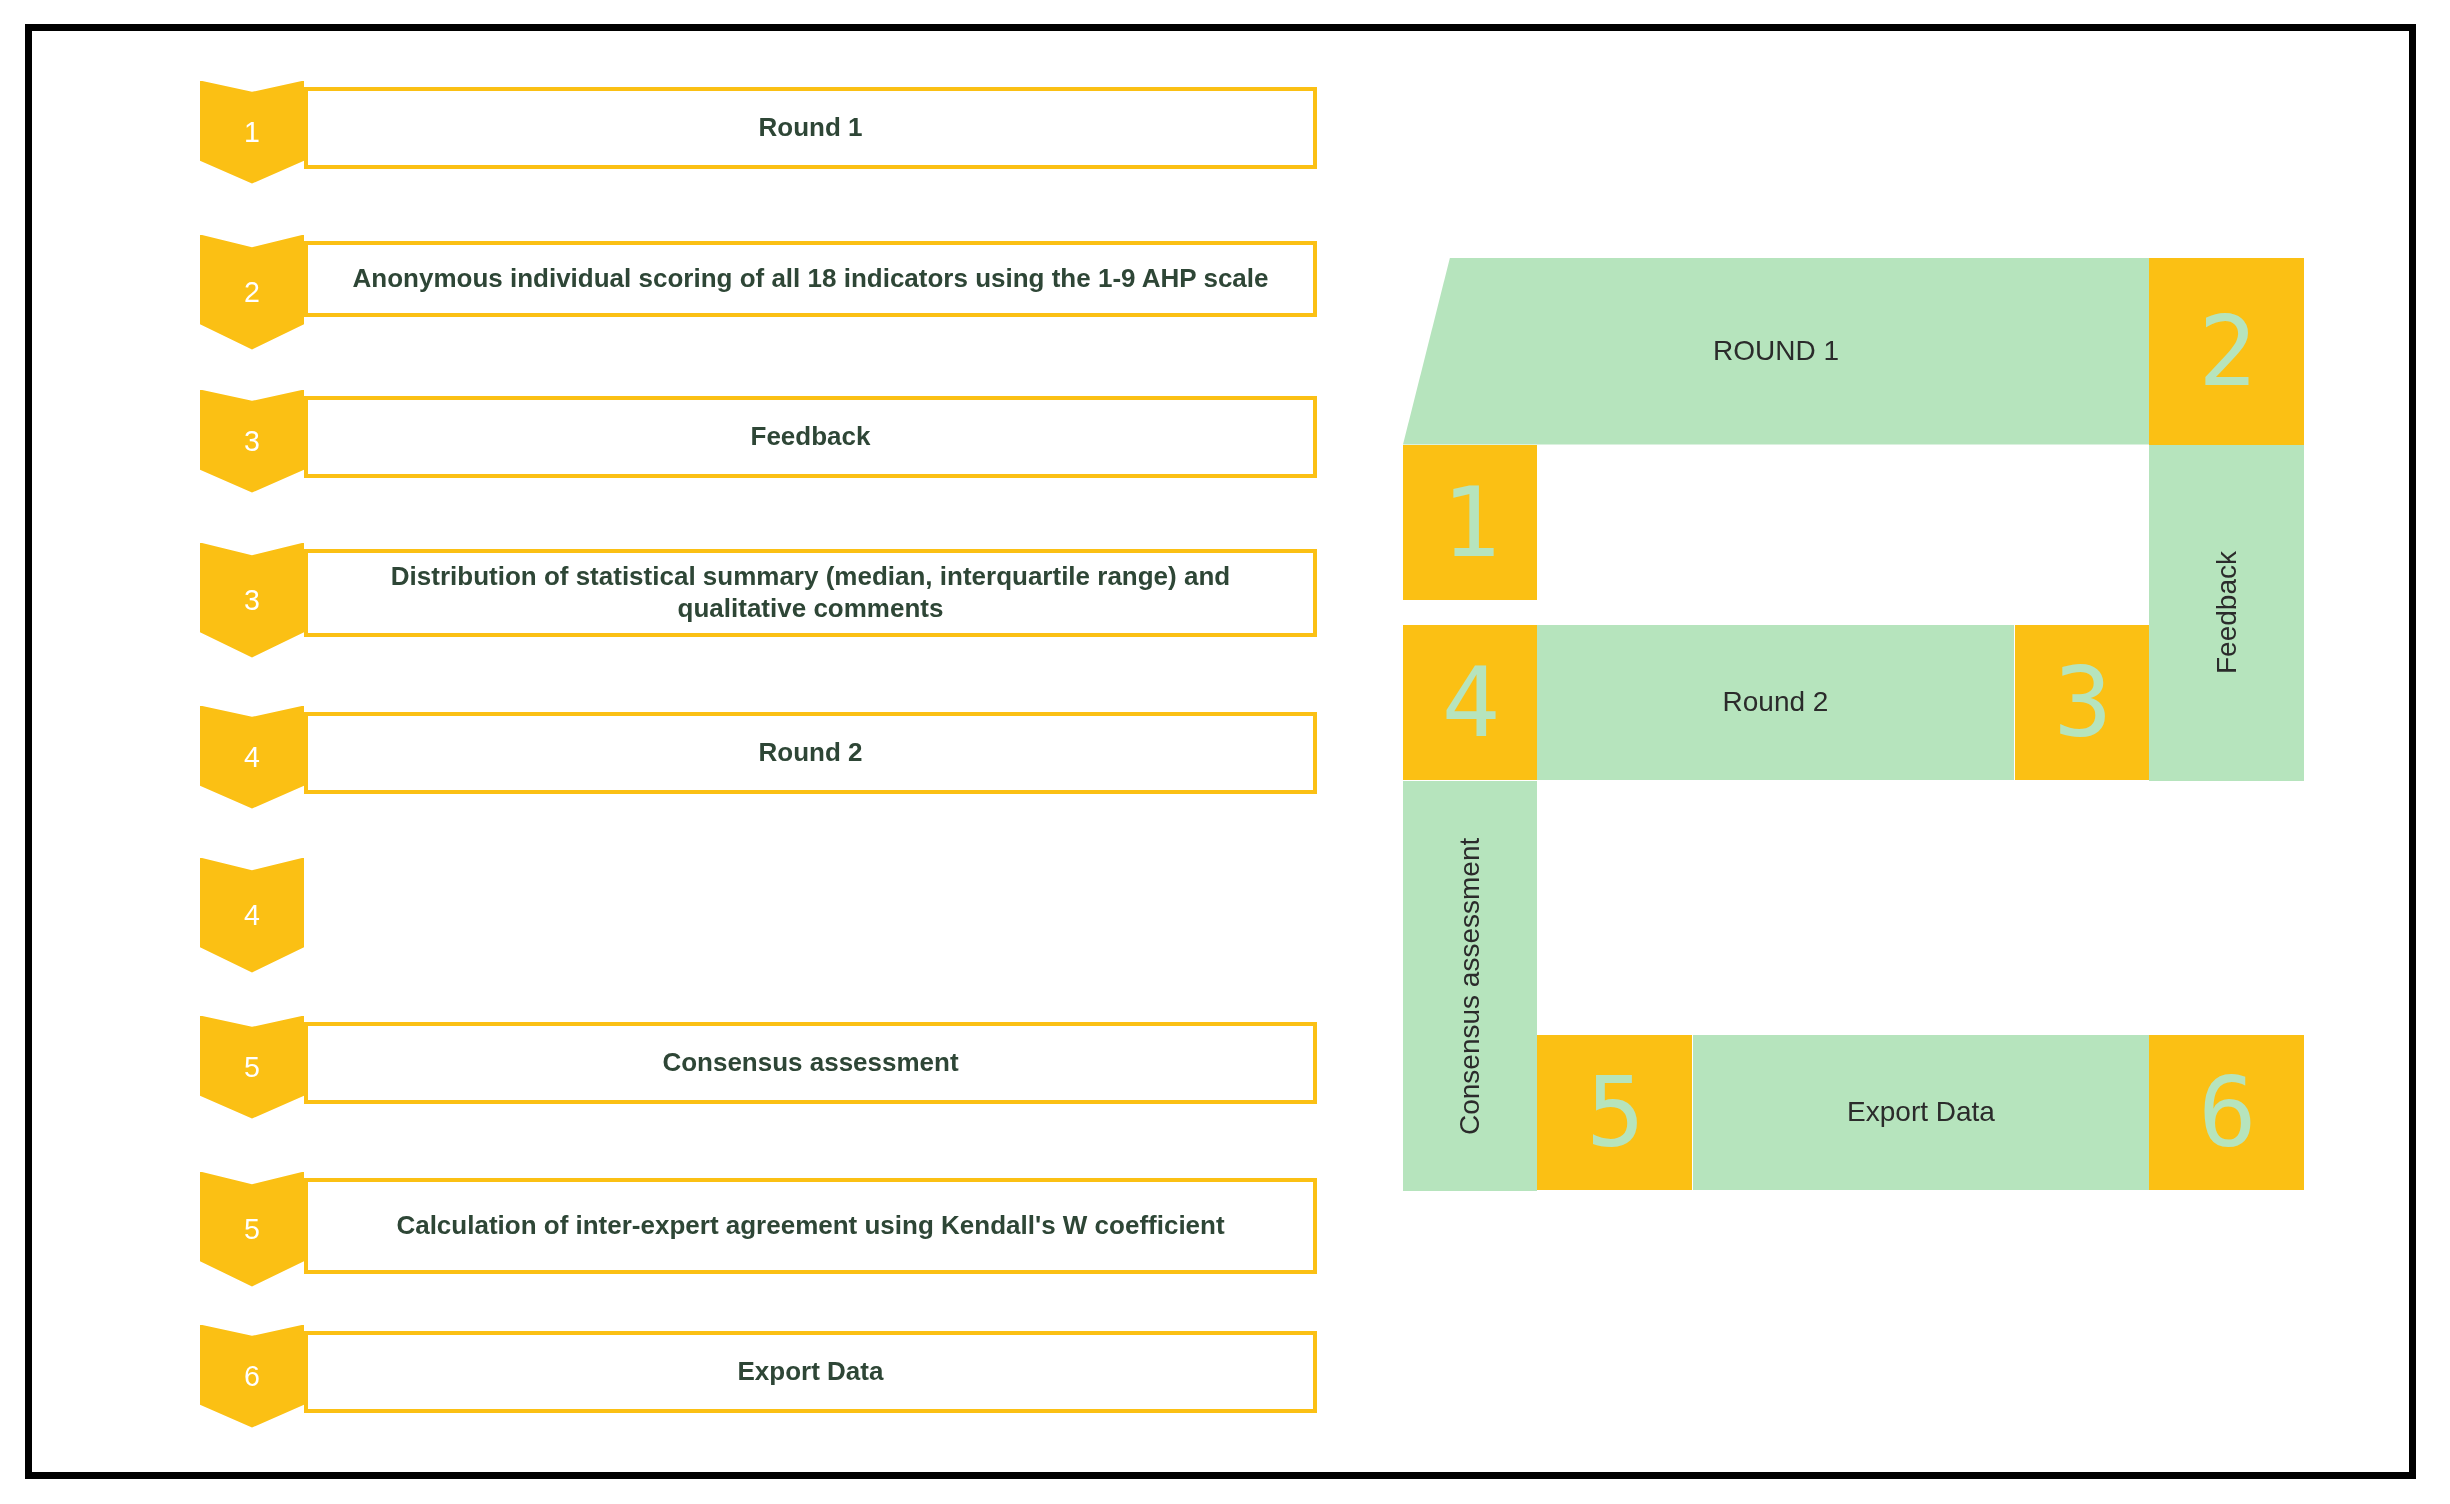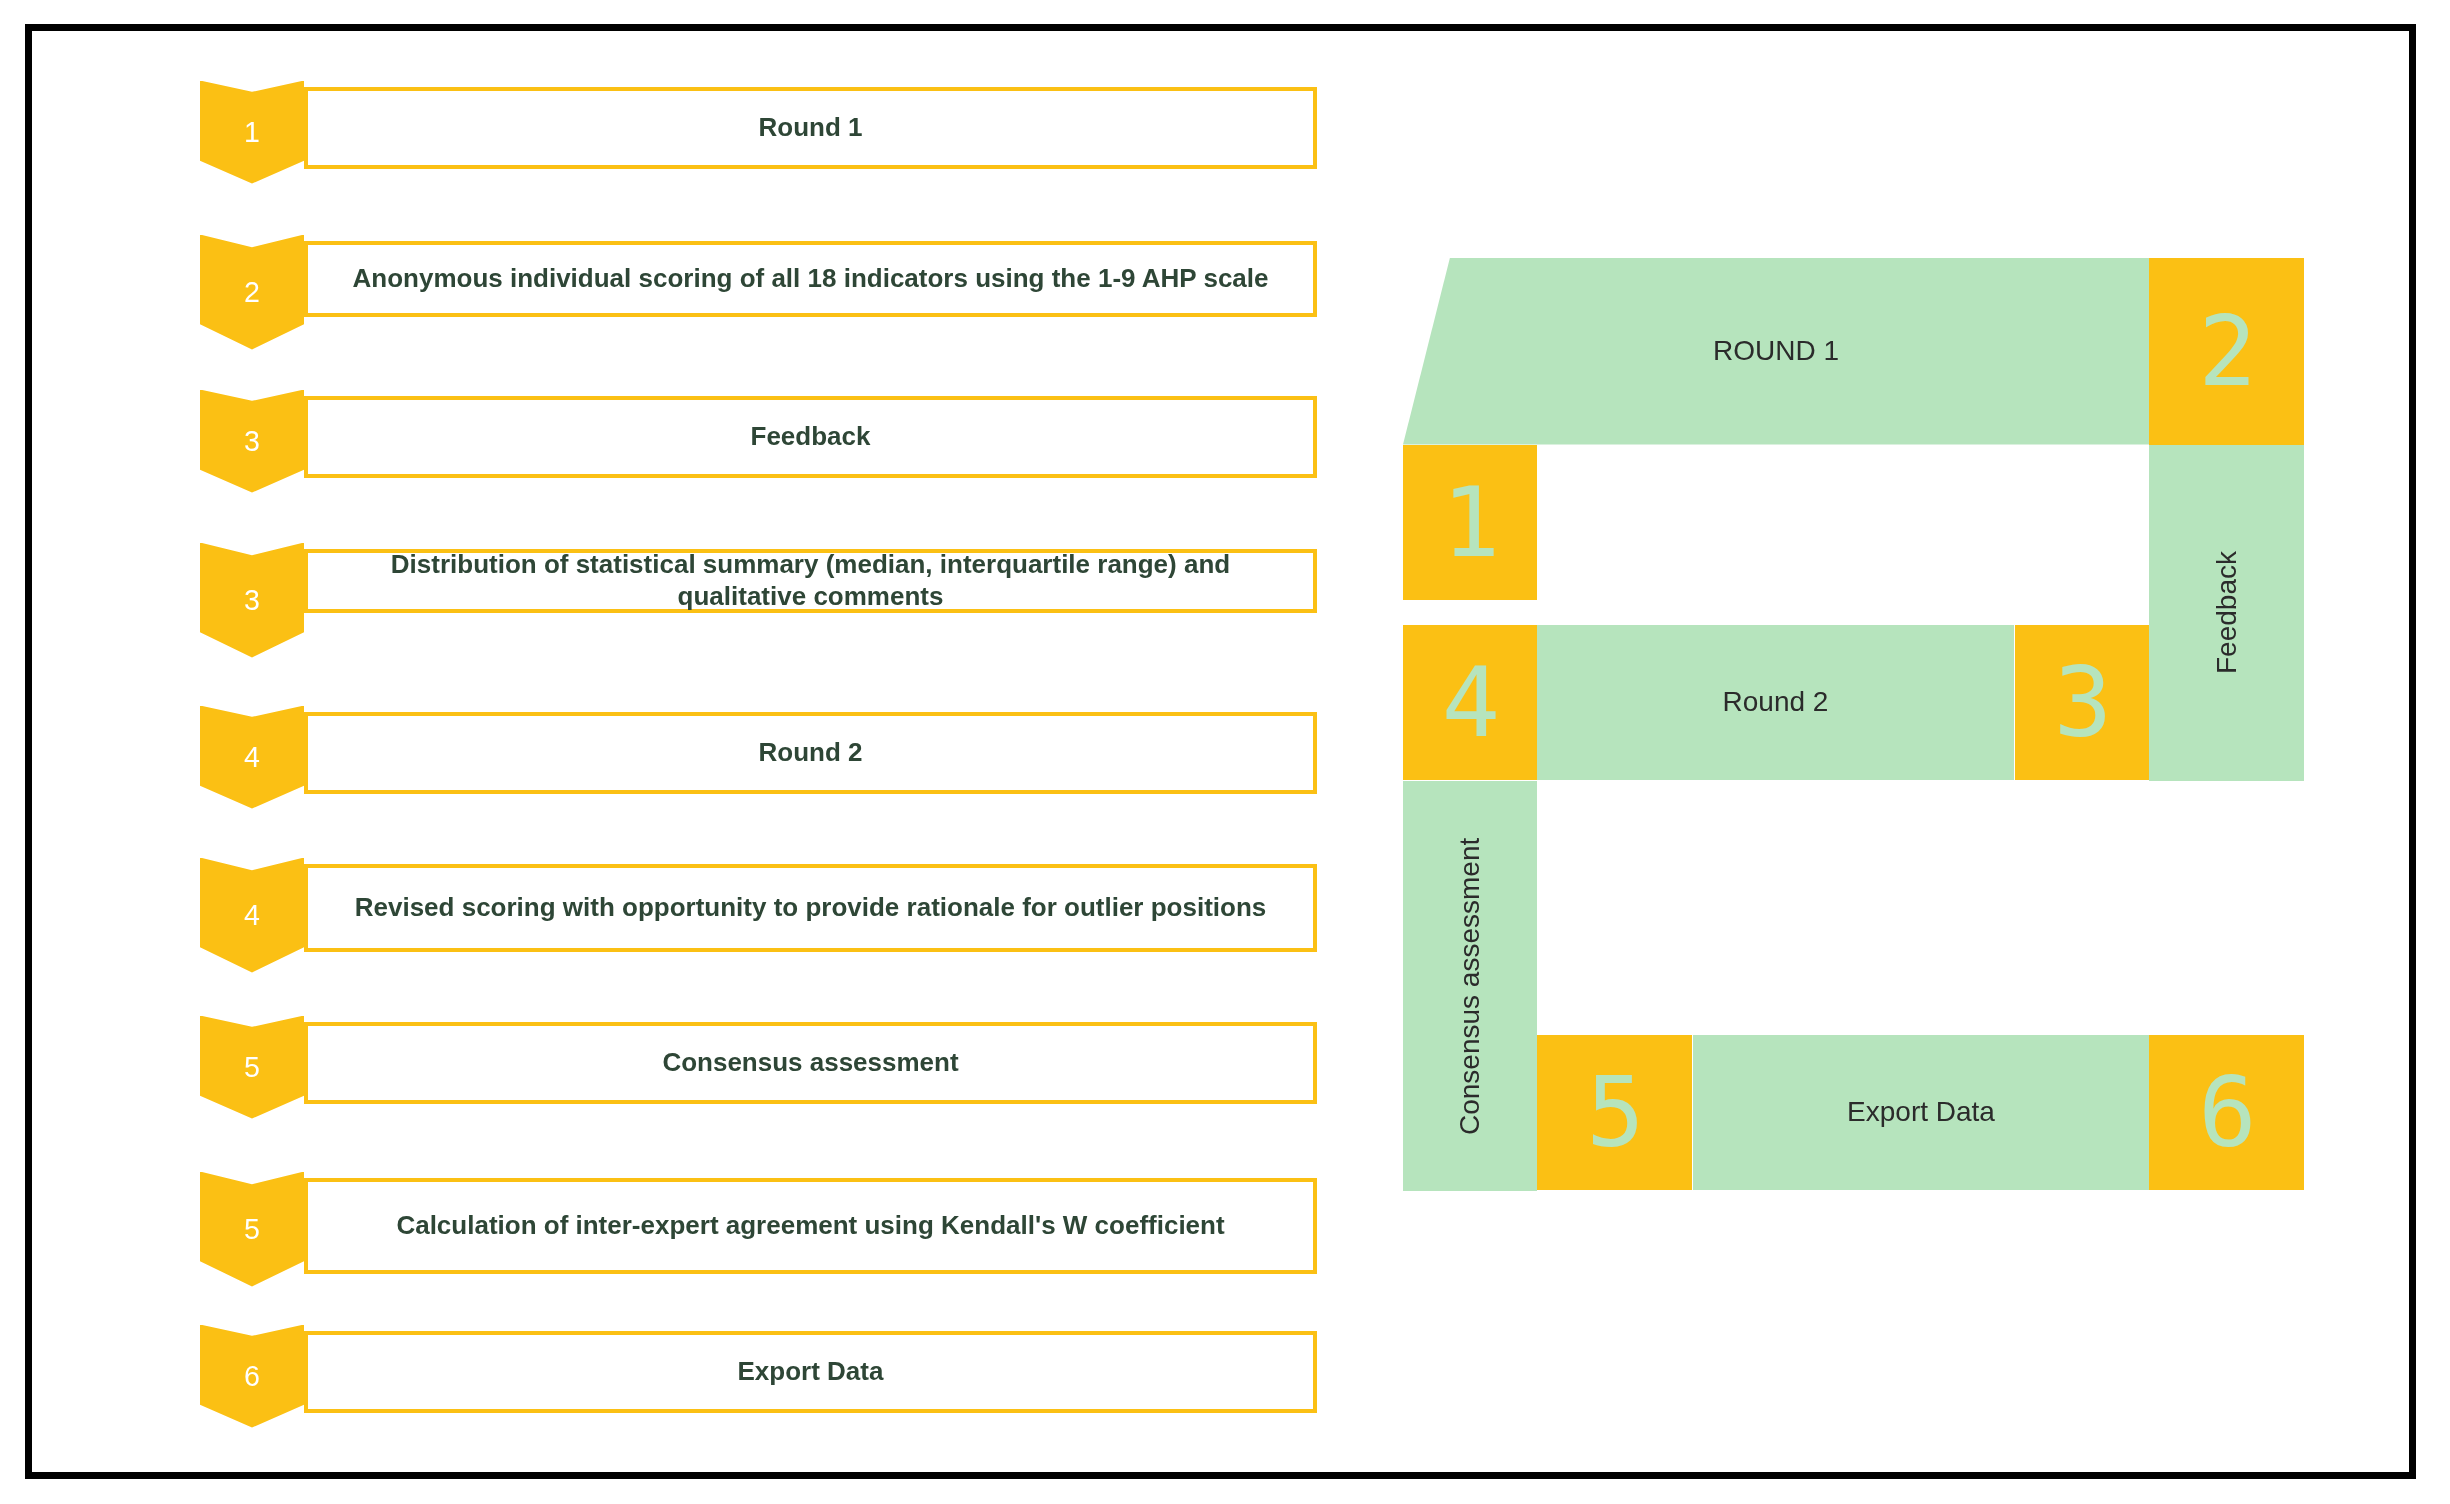--- a/index.html
+++ b/index.html
@@ -155,40 +155,37 @@
       </div>
       <div class="step-box" style="height:82px;">
         <span class="step-box-label">Feedback</span>
       </div>
     </div>
 
     <div class="flow-step" style="top:462px;height:115px;">
       <div class="step-chevron" style="height:115px;">
         <span class="step-chevron-num">3</span>
       </div>
-      <div class="step-box" style="height:64px;justify-content:center;">
+      <div class="step-box" style="height:88px;justify-content:center;">
         <span class="step-box-label">Distribution of statistical summary (median, interquartile range) and qualitative comments</span>
       </div>
     </div>
 
     <div class="flow-step" style="top:625px;height:103px;">
       <div class="step-chevron" style="height:103px;">
         <span class="step-chevron-num">4</span>
       </div>
       <div class="step-box" style="height:82px;">
         <span class="step-box-label">Round 2</span>
       </div>
     </div>
 
     <div class="flow-step" style="top:777px;height:115px;">
       <div class="step-chevron" style="height:115px;">
         <span class="step-chevron-num">4</span>
-      </div>
-      <div class="step-box" style="height:88px;">
-        <span class="step-box-label">Revised scoring with opportunity to provide rationale for outlier positions</span>
       </div>
     </div>
 
     <div class="flow-step" style="top:935px;height:103px;">
       <div class="step-chevron" style="height:103px;">
         <span class="step-chevron-num">5</span>
       </div>
       <div class="step-box" style="height:82px;">
         <span class="step-box-label">Consensus assessment</span>
       </div>

